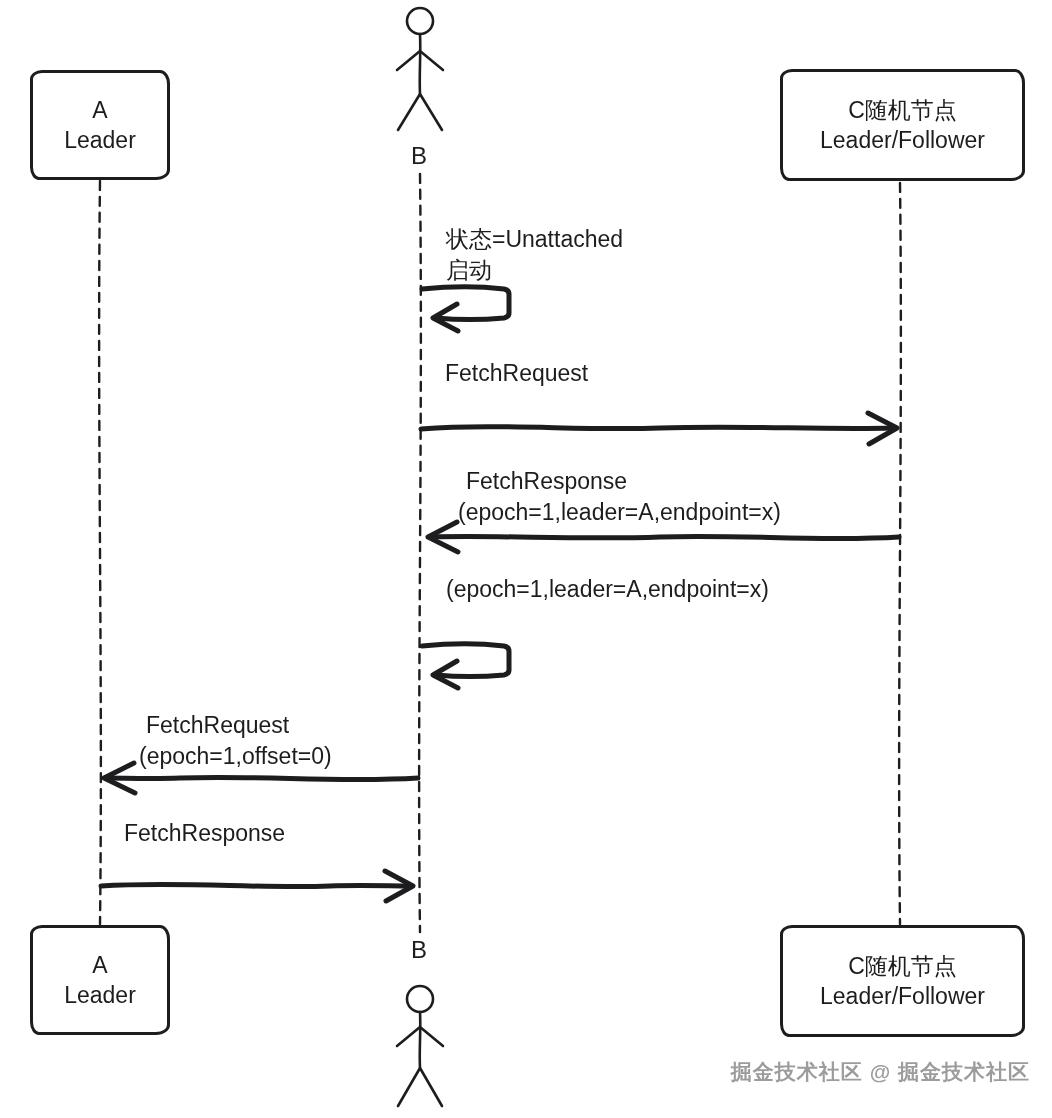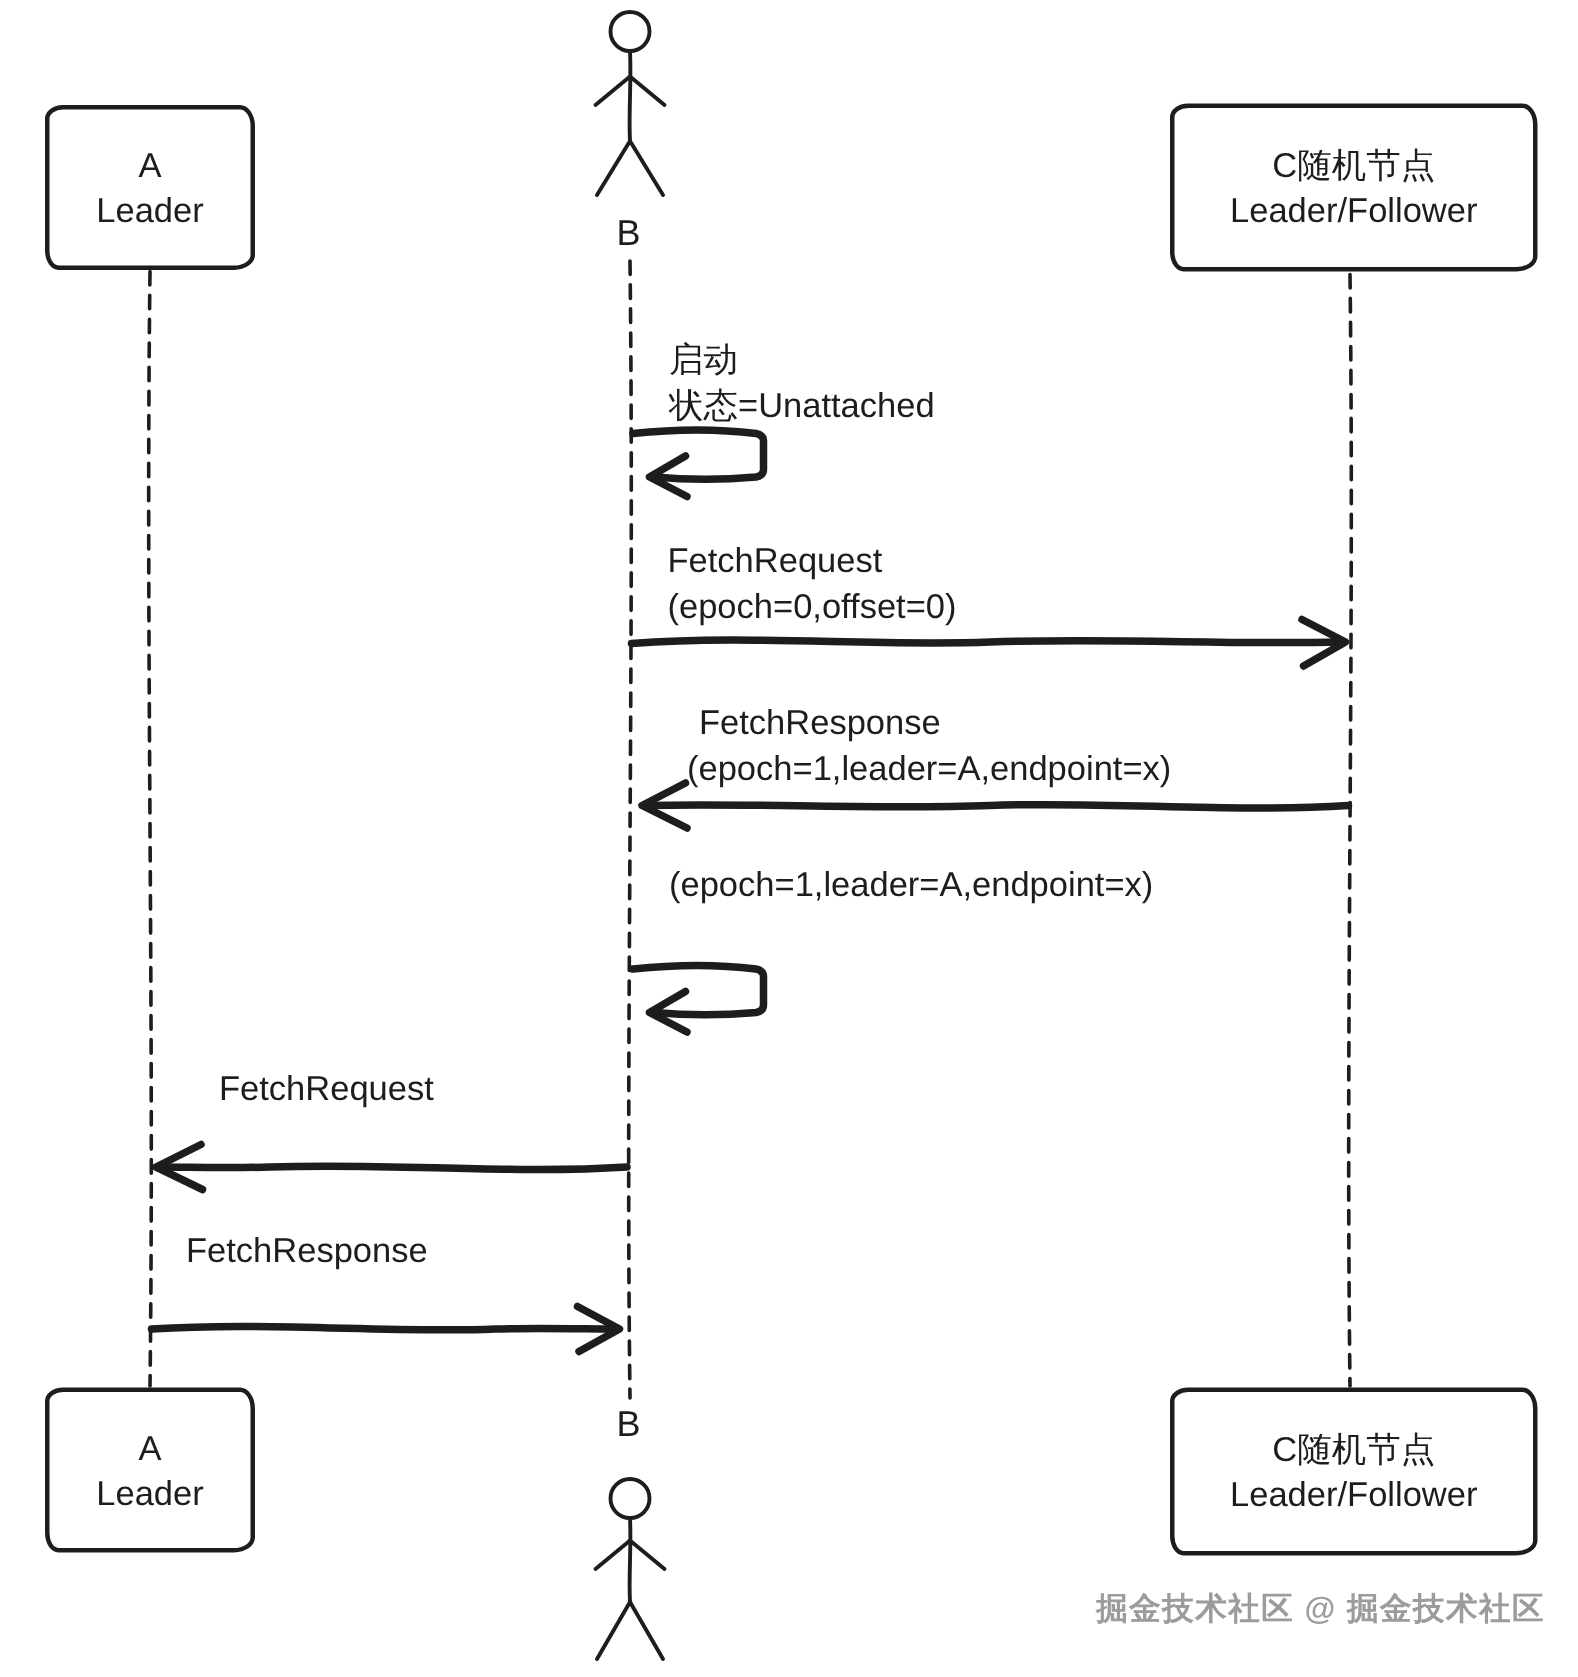--- a/index.html
+++ b/index.html
@@ -140,40 +140,40 @@
 
   <div class="pbox" style="left:780px; top:925px; width:245px; height:112px;">
     <div>C随机节点</div>
     <div>Leader/Follower</div>
   </div>
 
   <div class="actor-label" style="left:411px; top:142px;">B</div>
   <div class="actor-label" style="left:411px; top:936px;">B</div>
 
   <div class="label" style="left:446px; top:224px;">
+    <div>状态=Unattached</div>
     <div>启动</div>
-    <div>状态=Unattached</div>
   </div>
 
   <div class="label" style="left:445px; top:358px;">
     <div>FetchRequest</div>
-    <div>(epoch=0,offset=0)</div>
   </div>
 
   <div class="label" style="left:458px; top:466px;">
     <div style="padding-left:8px;">FetchResponse</div>
     <div>(epoch=1,leader=A,endpoint=x)</div>
   </div>
 
   <div class="label" style="left:446px; top:574px;">
     <div>(epoch=1,leader=A,endpoint=x)</div>
   </div>
 
   <div class="label" style="left:139px; top:710px;">
     <div style="padding-left:7px;">FetchRequest</div>
+    <div>(epoch=1,offset=0)</div>
   </div>
 
   <div class="label" style="left:124px; top:818px;">
     <div>FetchResponse</div>
   </div>
 
   <div class="watermark">掘金技术社区 @ 掘金技术社区</div>
 
 </div>
 

